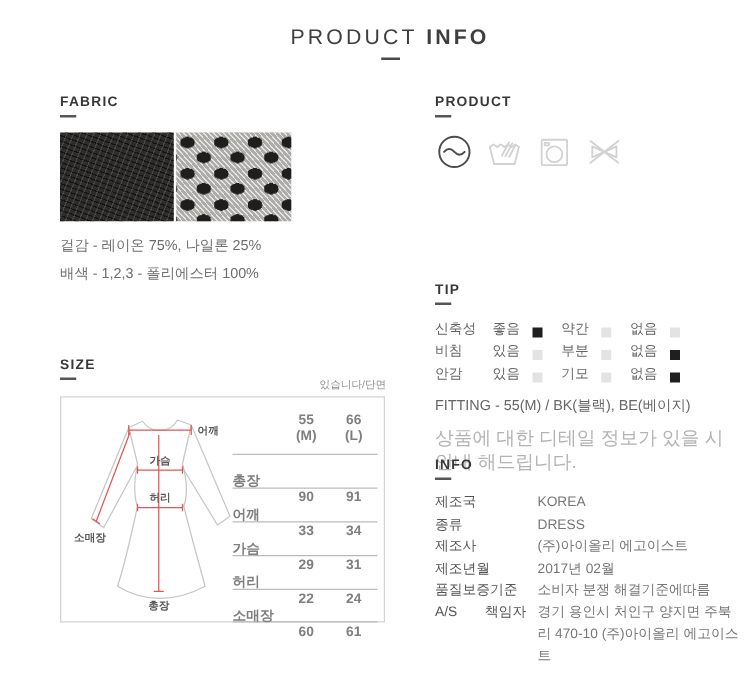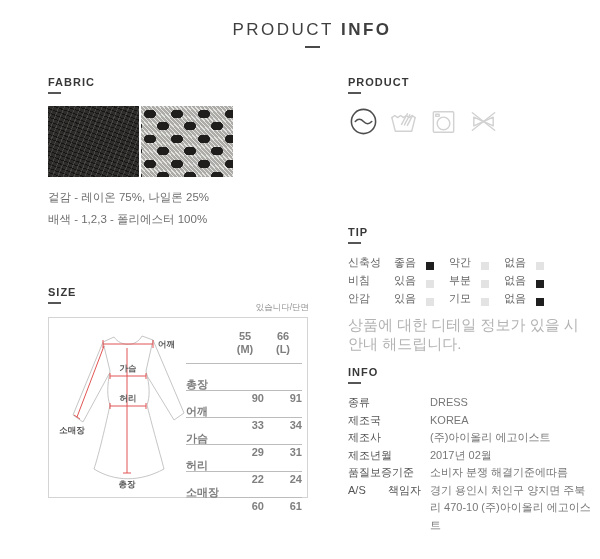--- a/index.html
+++ b/index.html
@@ -70,21 +70,21 @@
   .size-unit { position:absolute; top:16px; right:1px; font-size:8.5px; color:#8f8f8f; }
   .size-box { position:absolute; top:31px; left:0; width:260px; height:181px; border:1px solid #d4d4d4;font-weight:bold; }
   .dress-svg { position:absolute; left:8px; top:4px; }
   .dress-outline { stroke:#c6c6c6; fill:none; stroke-width:1; stroke-linejoin:round; }
   .measure { stroke:#e25555; fill:none; stroke-width:1; }
   .dress-label { fill:#5a5a5a; font-size:8.5px; font-family:"Liberation Sans","DejaVu Sans",sans-serif; }
   .size-table { position:absolute; right:5px; top:10px; width:116px; color:#7f7f7f; font-size:11px; }
   .st-row { display:grid; grid-template-columns:40px 38px 38px; align-items:center; height:27px; border-top:1px solid #bcbcbc; }
   .st-row.st-head { height:auto; border-top:none; padding:2px 0 7px; }
   .st-row.st-last { border-bottom:1px solid #bcbcbc; }
-  .st-row .cell-num { text-align:right;margin-top:28px; }
+  .st-row .cell-num { text-align:center;margin-top:28px; }
   .st-head .col { text-align:center; line-height:13px; }
   .size-footer {
     position:absolute; top:216px; left:0; width:262px; height:21px;
     background:#c8c8c8; color:#fff; font-size:9.5px; text-align:center; line-height:21px;
   }
 
   
   .info-rows { margin-top:10px; }
   .info-row { display:flex; font-size:11px; line-height:17.5px; }
   .info-label { flex:none; display:inline-block; width:73px; margin-right:9px; color:#555;
@@ -191,20 +191,21 @@
         <span class="tip-opt">
             <span class="opt-text">기모</span>
             <span class="opt-box"></span>
           </span>
         <span class="tip-opt">
             <span class="opt-text">없음</span>
             <span class="opt-box on"></span>
           </span>
       </div>
     </div>
+    <div class="fitting">FITTING - 55(M) / BK(블랙), BE(베이지)</div>
     <div class="tip-note">상품에 대한 디테일 정보가 있을 시 안내 해드립니다.</div>
   </section>
 
   <section class="sec sec-size">
     <h2>SIZE</h2>
     <span class="dash"></span>
     <div class="size-unit">있습니다/단면</div>
 
     <div class="size-box">
       <svg class="dress-svg" width="150" height="172" viewBox="0 0 150 172">
@@ -260,28 +261,28 @@
       </div>
     </div>
 
   </section>
 
   <section class="sec sec-info">
     <h2>INFO</h2>
     <span class="dash"></span>
     <div class="info-rows">
       <div class="info-row">
+        <span class="info-label">제조국</span>
+        <span class="info-value">KOREA</span>
+      </div>
+      <div class="info-row">
         <span class="info-label">종류</span>
         <span class="info-value">DRESS</span>
       </div>
       <div class="info-row">
-        <span class="info-label">제조국</span>
-        <span class="info-value">KOREA</span>
-      </div>
-      <div class="info-row">
         <span class="info-label">제조사</span>
         <span class="info-value">(주)아이올리 에고이스트</span>
       </div>
       <div class="info-row">
         <span class="info-label">제조년월</span>
         <span class="info-value">2017년 02월</span>
       </div>
       <div class="info-row">
         <span class="info-label">품질보증기준</span>
         <span class="info-value">소비자 분쟁 해결기준에따름</span>

